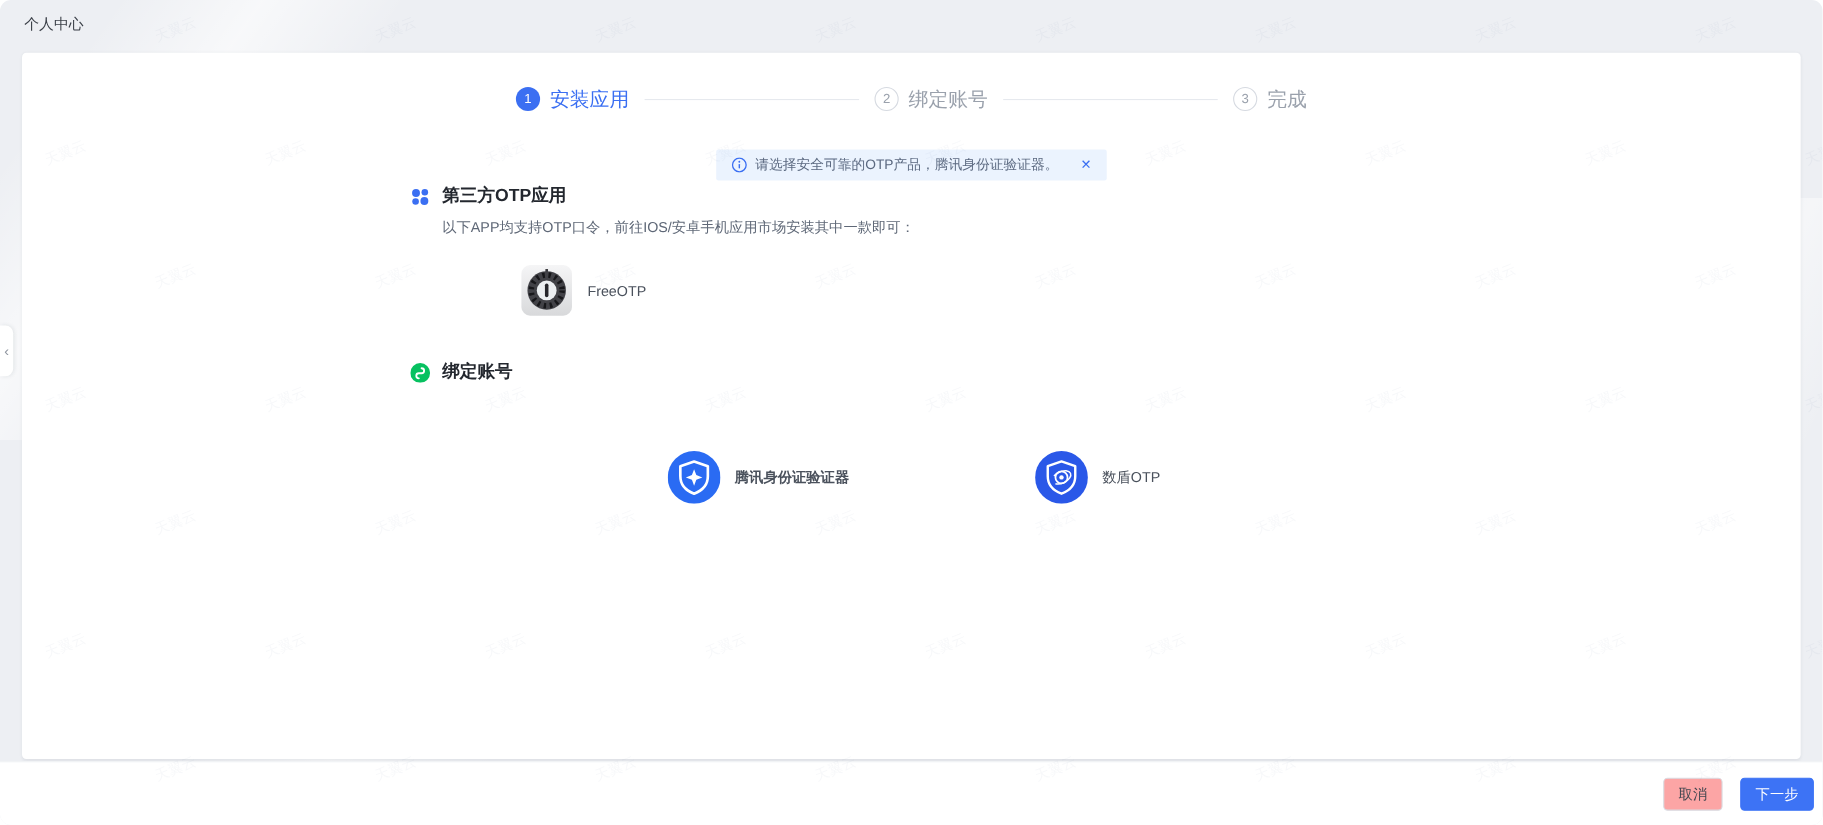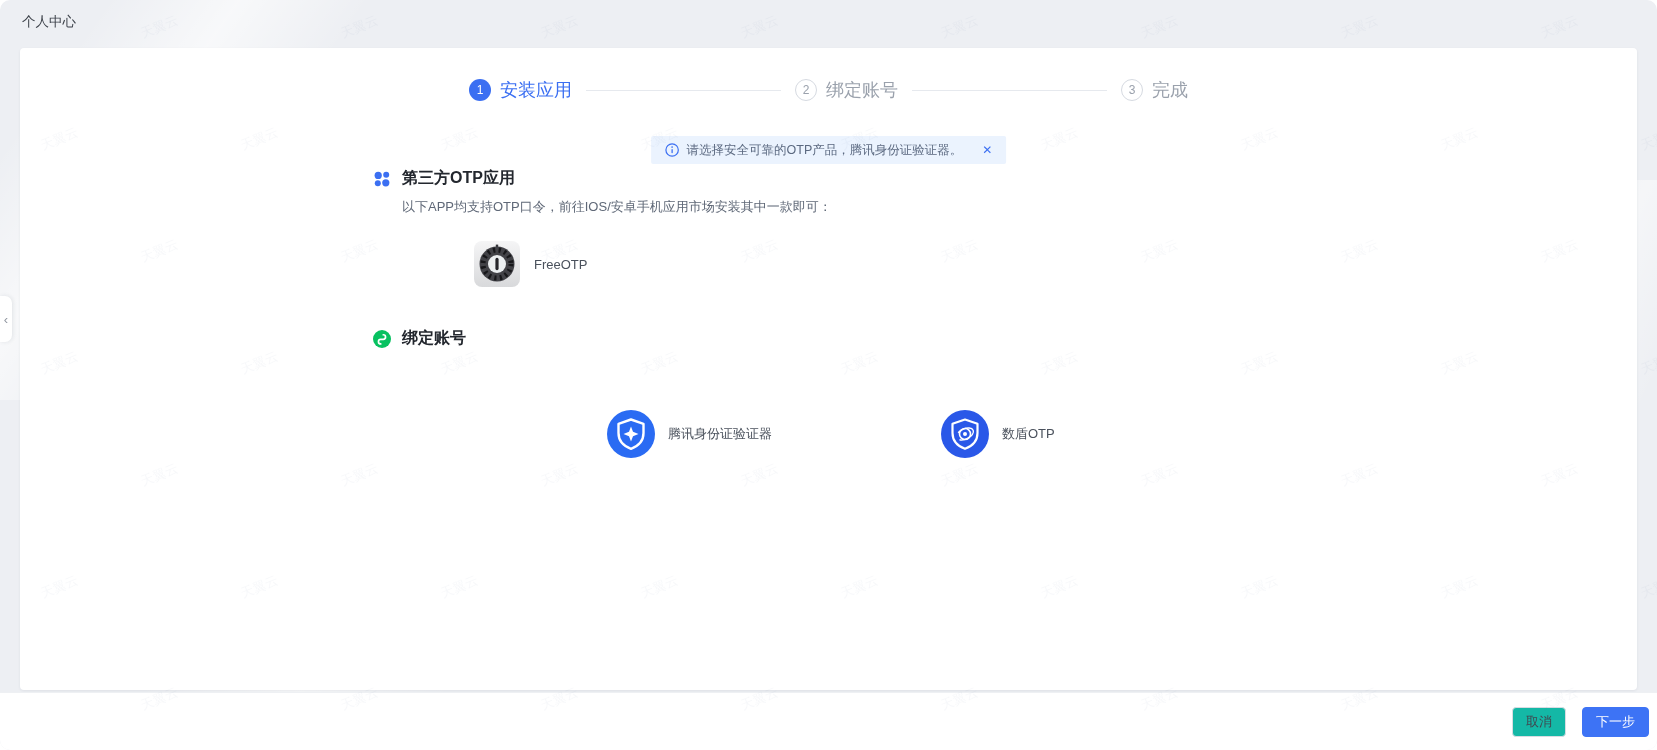--- a/index.html
+++ b/index.html
@@ -44,36 +44,36 @@
   .sec1 { top:120px; } .sec2 { top:280px; }
   .sec-head { display:flex; align-items:center; gap:11px; }
   .sec-title { font-size:16px; font-weight:bold; color:#23272e; }
   .sec-sub { margin:9px 0 0 29px; font-size:13px; color:#5f6877; }
 
   .app-item { position:absolute; display:flex; align-items:center; gap:13px; }
   .app-label { font-size:13px; color:#4a515c; }
   .p-freeotp { left:453px; top:192px; }
   .p-auth    { left:750px; top:192px; }
   .p-ms      { left:1035px; top:192px; }
-  .p-tencent { left:587px; top:362px; }
+  .p-tencent { left:587px; top:362px;font-weight:bold; }
   .p-shudun  { left:921px; top:362px; }
 
   
   .leftTab { position:absolute; left:0; top:296px; width:12px; height:46px;
              background:#fff; border-radius:0 7px 7px 0;
              box-shadow:1px 0 4px rgba(31,45,61,.1); display:flex; align-items:center;
              justify-content:center; color:#9096a0; font-size:13px; z-index:4; cursor:pointer; }
 
   
   .footer { position:absolute; left:0; bottom:0; width:100%; height:58px; background:#fff;
             border-top:1px solid #eef0f3; display:flex; align-items:center;
             justify-content:flex-end; gap:16px; padding-right:8px; z-index:2; }
   .btn { height:30px; border-radius:4px; font-size:13px; padding:0 13px;
          font-family:inherit; cursor:pointer; }
-  .btn.ghost { background:#14b8a6; border:1px solid #d9dce2; color:#41464f; }
+  .btn.ghost { background:#fca5a5; border:1px solid #d9dce2; color:#41464f; }
   .btn.primary { background:#3d73f5; border:1px solid #3d73f5; color:#fff; }
 
   
   .wm-layer { position:absolute; inset:0; z-index:3; pointer-events:none; overflow:hidden; }
   .wm { position:absolute; transform:rotate(-22deg); color:rgba(98,116,150,.05);
         font-size:13px; white-space:nowrap; }
 </style>
 </head>
 <body>
 

